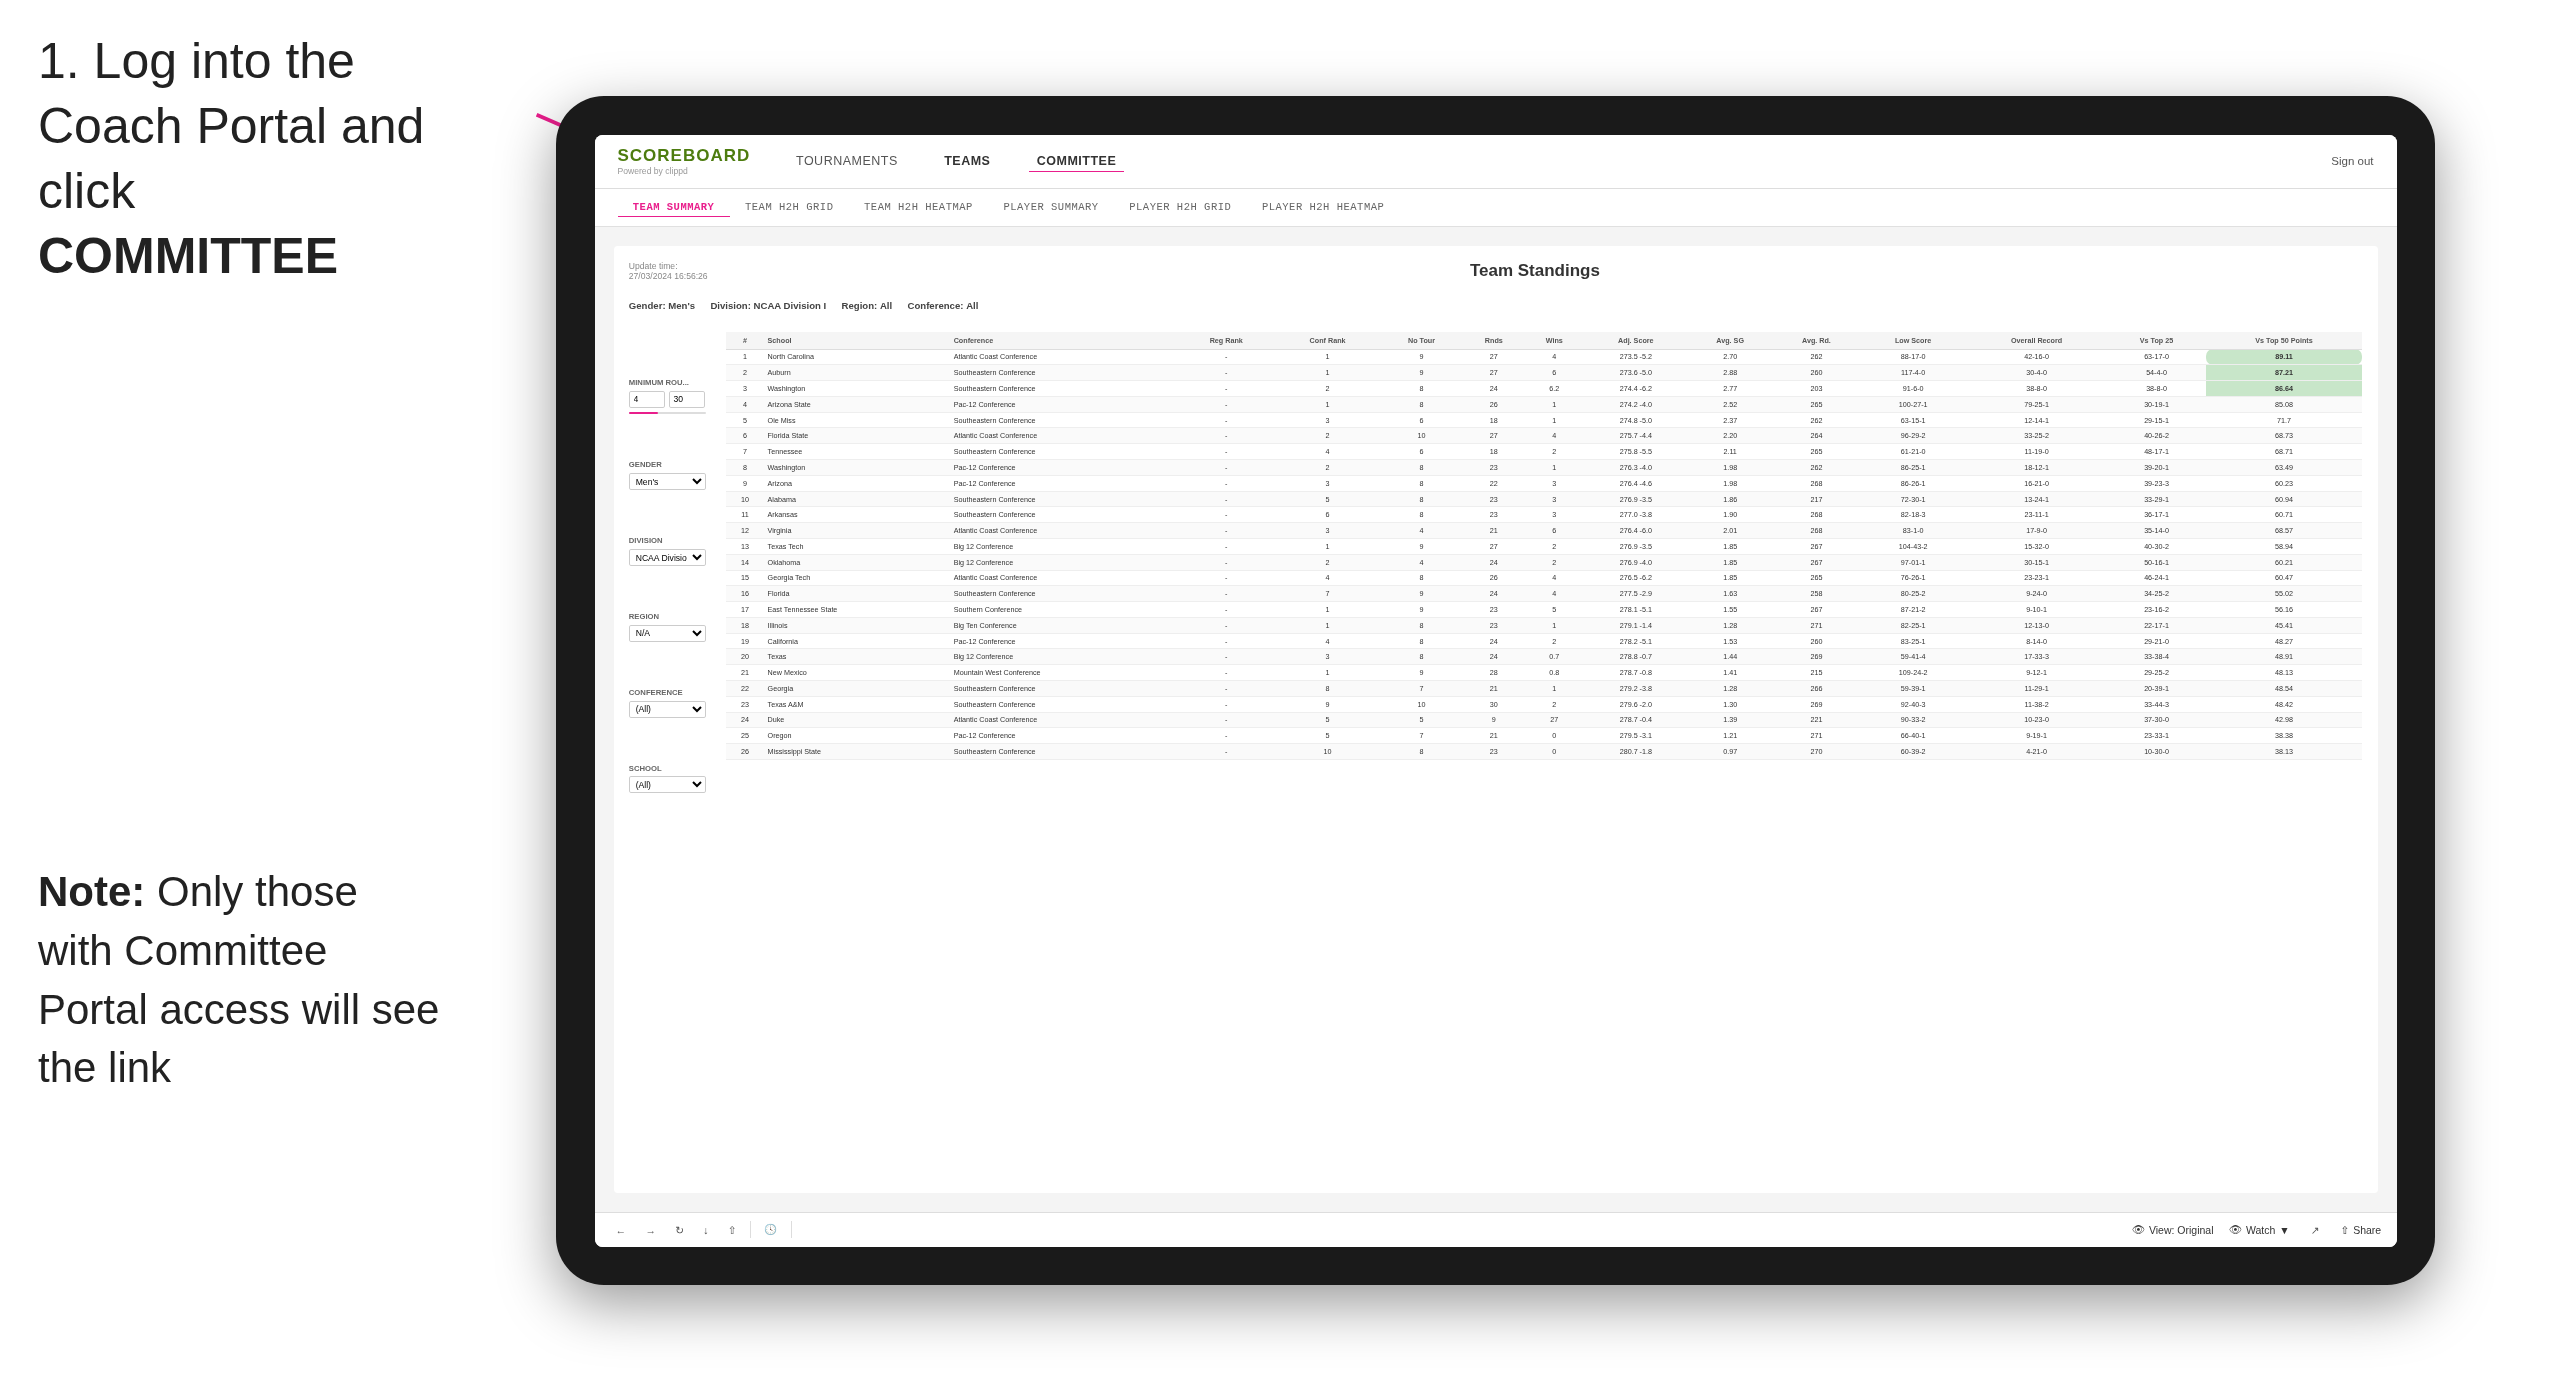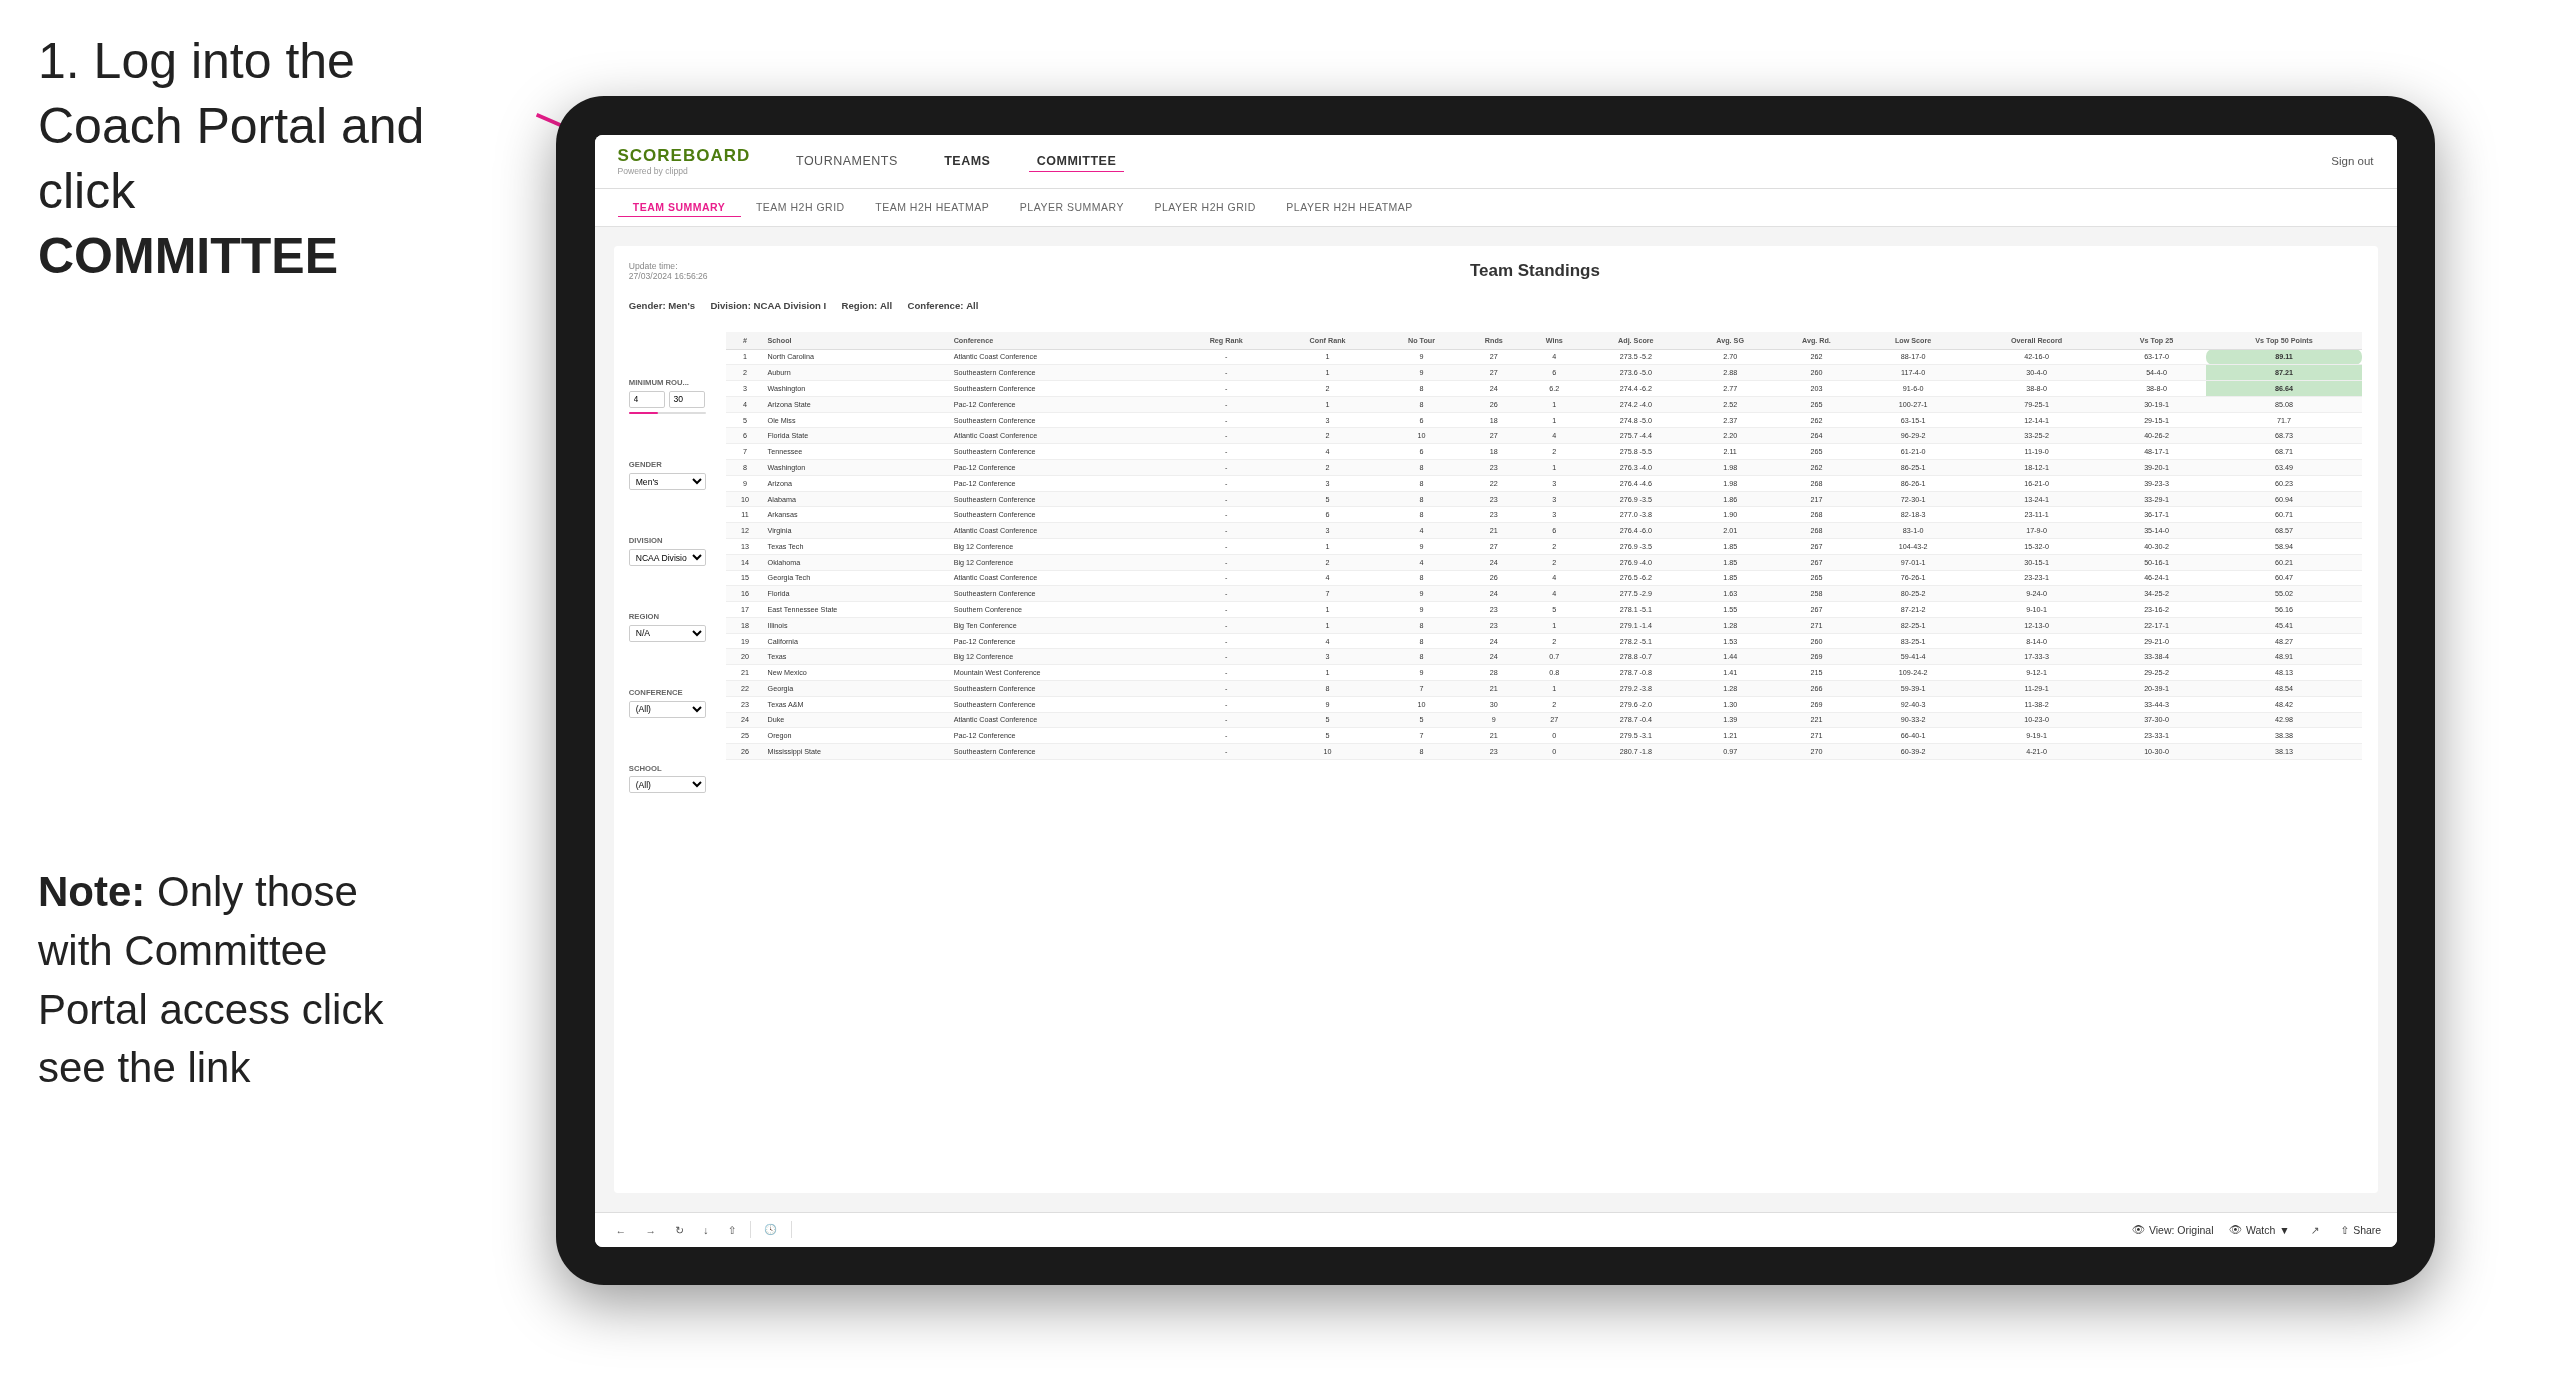--- a/index.html
+++ b/index.html
@@ -141,20 +141,21 @@
     
     .sub-nav {
       background: #ffffff;
       border-bottom: 1.9px solid #e0e0e0;
       display: flex;
       gap: 0;
       padding: 0 23px;
       height: 38px;
       align-items: center;
       flex-shrink: 0;
+      font-family: Liberation Mono, monospace;
     }
 
     .sub-nav-item {
       font-size: 10.5px;
       color: #666;
       padding: 3.8px 15.3px;
       cursor: pointer;
       text-transform: uppercase;
       letter-spacing: 0.5px;
     }
@@ -394,21 +395,21 @@
   </div>
 </div>
 
 <svg class="arrow-container" viewBox="0 0 500 200" style="position:absolute; top:105px; left:460px; width:479px; height:192px; pointer-events:none;">
   <line x1="80" y1="10" x2="380" y2="140" stroke="#e91e8c" stroke-width="4"></line>
   <polygon points="380,140 358,118 370,152" fill="#e91e8c"></polygon>
 </svg>
 
 <div style="position:absolute; top:556px; left:38px; width:403px;">
   <div class="note-text">
-    <strong>Note:</strong><span> Only those with Committee Portal access click see the link</span>
+    <strong>Note:</strong><span> Only those with Committee Portal access will see the link</span>
   </div>
 </div>
 
 <div class="tablet-frame">
   <div class="tablet-screen">
 
     <div class="nav-bar">
       <div class="logo-area">
         <span class="logo-scoreboard">SCOREBOARD</span>
         <span class="logo-powered">Powered by clippd</span>

